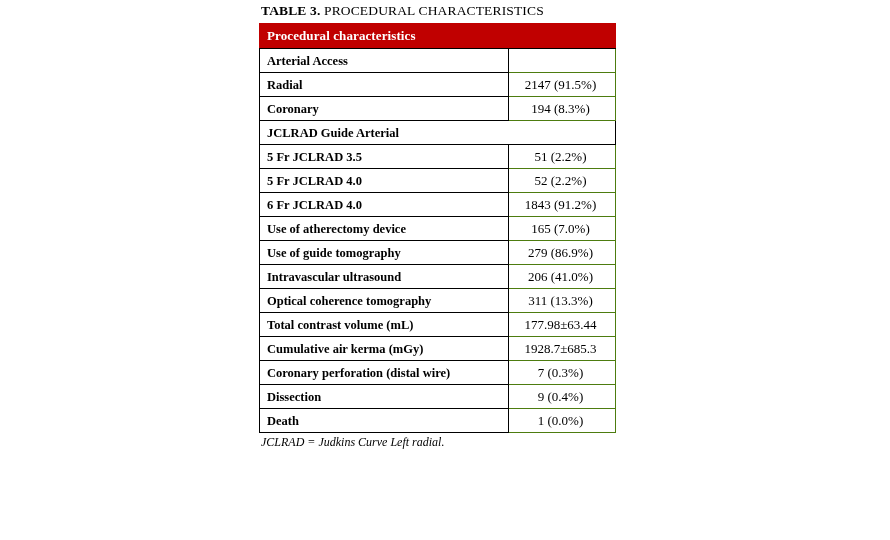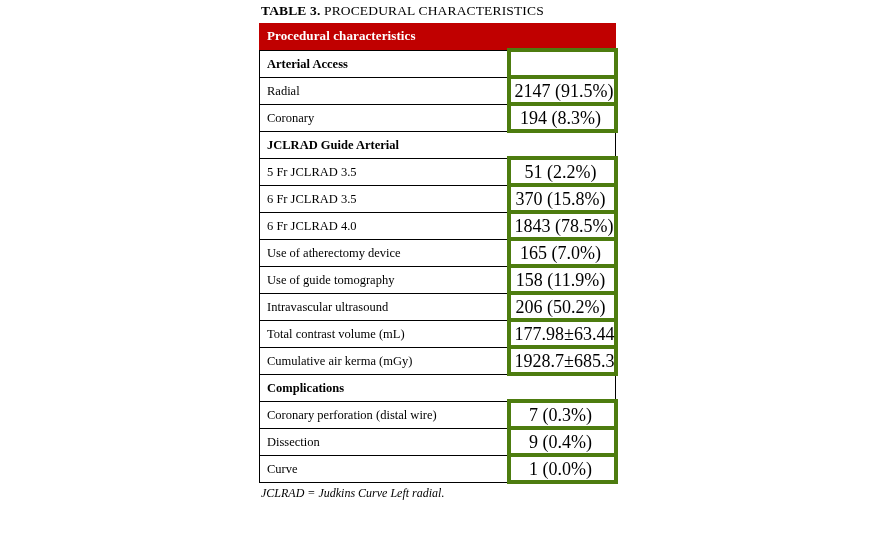--- a/index.html
+++ b/index.html
@@ -58,25 +58,26 @@
     letter-spacing: 0.1px;
   }
   td.label-cell {
     border: 1px solid #000000;
     padding: 3px 4px 3px 7px;
     font-size: 12.5px;
     height: 17px;
     line-height: 16px;
     vertical-align: middle;
     white-space: nowrap;
+    font-weight: bold;
   }
   td.value-cell {
-    border: 4px solid #4d7c0f;
+    border: 1px solid #4d7c0f;
     padding: 3px 7px 3px 4px;
-    font-size: 18px;
+    font-size: 13px;
     height: 17px;
     line-height: 16px;
     text-align: center;
     vertical-align: middle;
     white-space: nowrap;
   }
   tr.section-row td.label-cell,
   tr.section-row td.value-cell {
     font-weight: bold;
     margin-top: 12px;
@@ -121,60 +122,61 @@
             <td class="value-cell">194 (8.3%)</td>
           </tr>
           <tr class="section-row">
             <td class="label-cell" colspan="2">JCLRAD Guide Arterial</td>
           </tr>
           <tr class="data-row">
             <td class="label-cell">5 Fr JCLRAD 3.5</td>
             <td class="value-cell">51 (2.2%)</td>
           </tr>
           <tr class="data-row">
-            <td class="label-cell">6 Fr JCLRAD 3.5</td>
-            <td class="value-cell">370 (15.8%)</td>
+            <td class="label-cell">5 Fr JCLRAD 4.0</td>
+            <td class="value-cell">52 (2.2%)</td>
           </tr>
           <tr class="data-row">
             <td class="label-cell">6 Fr JCLRAD 4.0</td>
-            <td class="value-cell">1843 (78.5%)</td>
+            <td class="value-cell">1843 (91.2%)</td>
           </tr>
           <tr class="data-row">
             <td class="label-cell">Use of atherectomy device</td>
             <td class="value-cell">165 (7.0%)</td>
           </tr>
           <tr class="data-row">
             <td class="label-cell">Use of guide tomography</td>
-            <td class="value-cell">158 (11.9%)</td>
+            <td class="value-cell">279 (86.9%)</td>
           </tr>
           <tr class="data-row">
             <td class="label-cell">Intravascular ultrasound</td>
-            <td class="value-cell">206 (50.2%)</td>
+            <td class="value-cell">206 (41.0%)</td>
+          </tr>
+          <tr class="data-row">
+            <td class="label-cell">Optical coherence tomography</td>
+            <td class="value-cell">311 (13.3%)</td>
           </tr>
           <tr class="data-row">
             <td class="label-cell">Total contrast volume (mL)</td>
             <td class="value-cell">177.98±63.44</td>
           </tr>
           <tr class="data-row">
             <td class="label-cell">Cumulative air kerma (mGy)</td>
             <td class="value-cell">1928.7±685.3</td>
-          </tr>
-          <tr class="section-row">
-            <td class="label-cell" colspan="2">Complications</td>
           </tr>
           <tr class="data-row">
             <td class="label-cell">Coronary perforation (distal wire)</td>
             <td class="value-cell">7 (0.3%)</td>
           </tr>
           <tr class="data-row">
             <td class="label-cell">Dissection</td>
             <td class="value-cell">9 (0.4%)</td>
           </tr>
           <tr class="data-row">
-            <td class="label-cell">Curve</td>
+            <td class="label-cell">Death</td>
             <td class="value-cell">1 (0.0%)</td>
           </tr>
         </tbody>
     </table>
 
     <div id="table-footnote">JCLRAD = Judkins Curve Left radial.</div>
 
   </div>
 </div>
 

